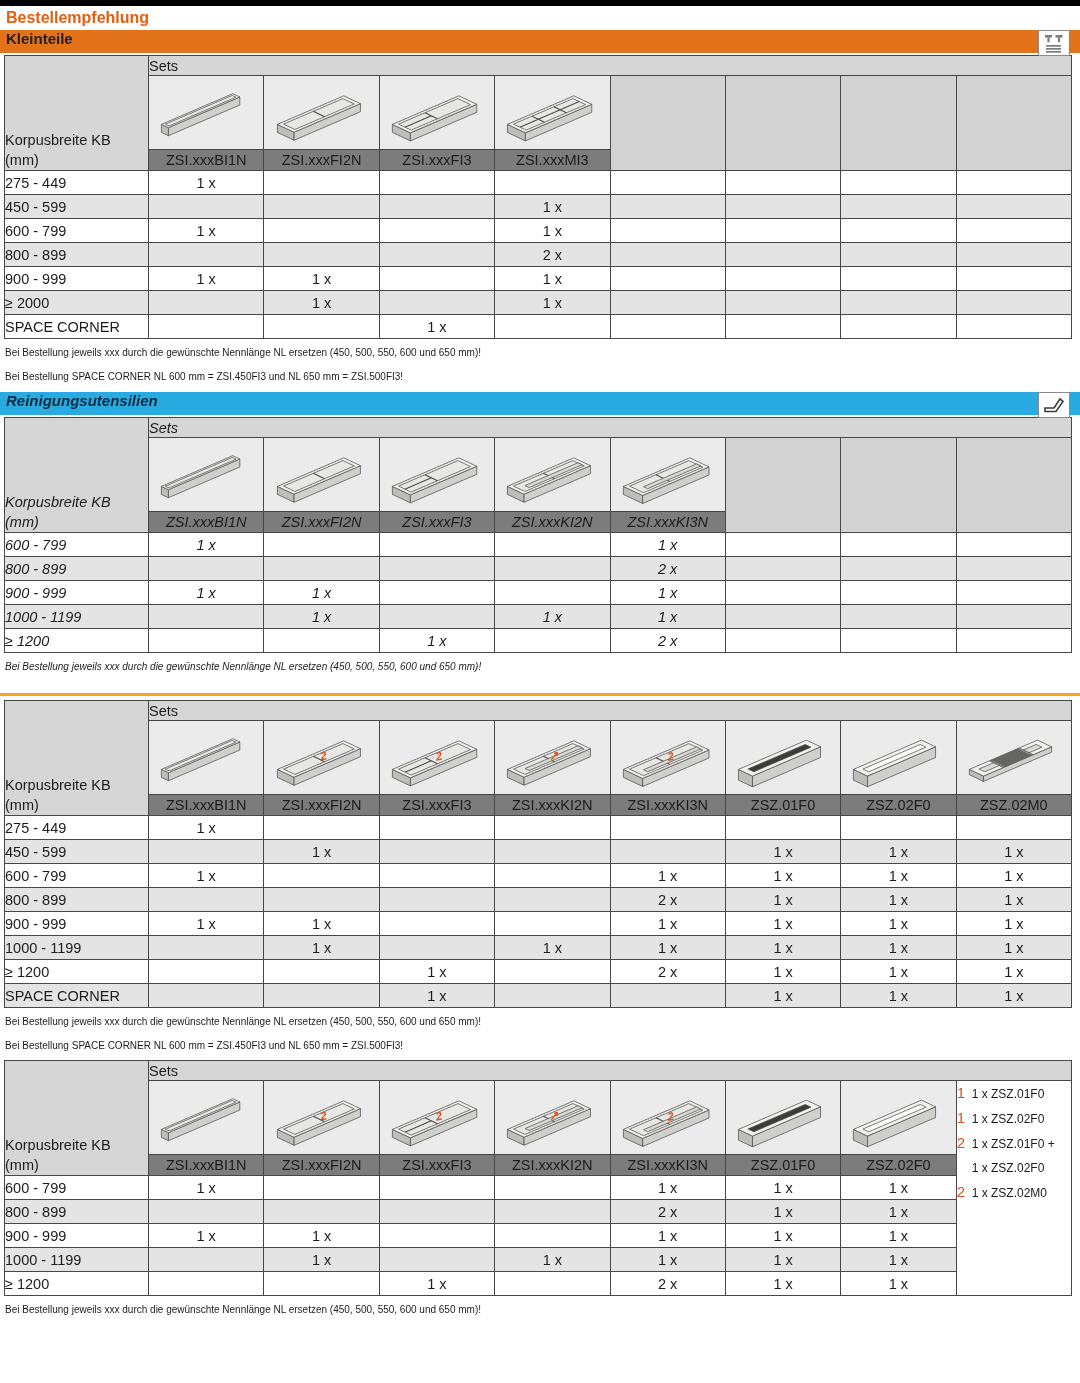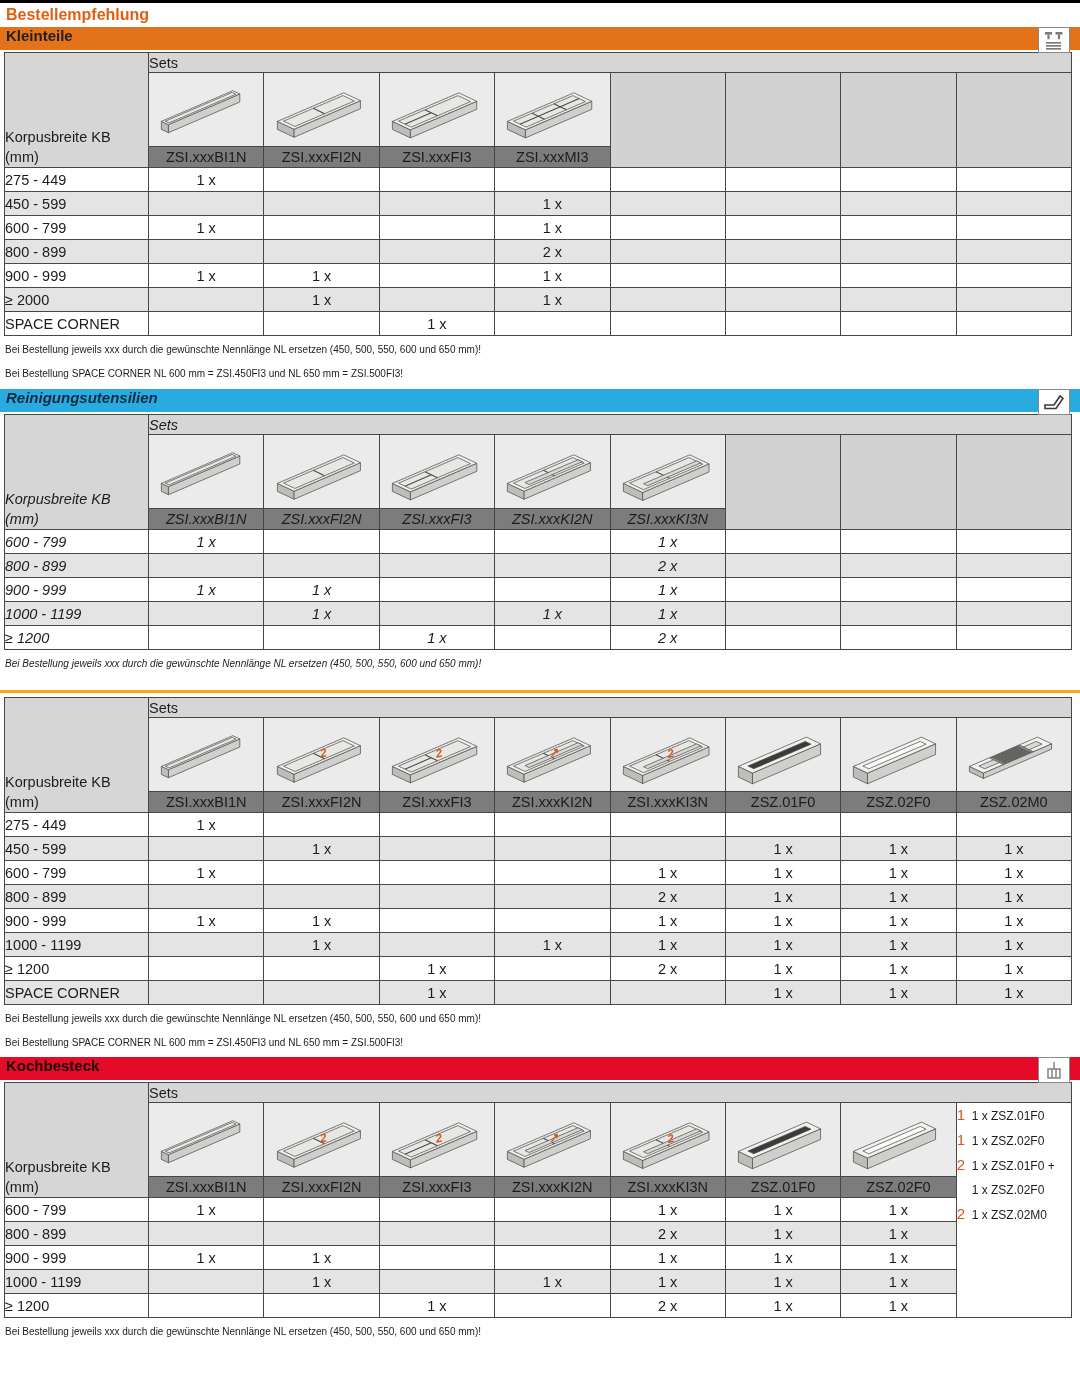--- a/index.html
+++ b/index.html
@@ -1,18 +1,18 @@
 <!DOCTYPE html>
 <html><head>
 <meta charset="utf-8">
 <title>Bestellempfehlung</title>
 <style>
   html,body{margin:0;padding:0;background:#fff;}
   body{width:1080px;font-family:"Liberation Sans",sans-serif;color:#1c1c1c;-webkit-font-smoothing:antialiased;}
-  .page{width:1080px;min-height:1383px;border-top:3px solid #000000;box-sizing:border-box;background:#fff;}
+  .page{width:1080px;min-height:1383px;border-top:6px solid #000000;box-sizing:border-box;background:#fff;}
   .page-title{color:#e35e10;font-size:16px;font-weight:700;padding:3px 0 3px 6px;line-height:18px;}
   .sec{position:relative;}
   .orange-line{height:3px;background:#f9a81c;margin:16px 0 4px 0;}
   .bar{height:23px;position:relative;display:flex;}
   .bar-title{font-size:15px;font-weight:700;padding-left:6px;}
   .icon-box{position:absolute;right:10px;top:0;width:32px;height:26px;background:#fff;border:1px solid #8a8a8a;box-sizing:border-box;display:flex;align-items:center;justify-content:center;z-index:2;}
   table.sec-table{border-collapse:collapse;table-layout:fixed;width:1068px;margin:2px 4px 0 4px;}
   table.sec-table td{border:1px solid #474747;padding:0;font-size:14.5px;color:#1c1c1c;overflow:hidden;}
   td.korpus-cell{background:#d6d6d6;vertical-align:bottom;padding:0 0 3px 5px;font-size:15px;line-height:20px;}
   td.sets-cell{background:#d6d6d6;font-size:15px;padding:1px 0 1px 5px;height:19px;}
@@ -550,33 +550,20 @@
               <td class="qty">1 x</td>
               <td class="qty">1 x</td>
               <td class="qty">1 x</td>
             </tr>
           </tbody>
         </table>
         <p class="note">Bei Bestellung jeweils xxx durch die gewünschte Nennlänge NL ersetzen (450, 500, 550, 600 und 650 mm)!</p>
         <p class="note">Bei Bestellung SPACE CORNER NL 600 mm = ZSI.450FI3 und NL 650 mm = ZSI.500FI3!</p>
       </section>
       <section class="sec sec-gap-s">
-        <div class="bar" style="background: rgb(227, 11, 40);">
-          <span class="bar-title" style="color: rgb(26, 10, 10);">Kochbesteck</span>
-          <span class="icon-box">
-            <svg width="24" height="21" viewBox="0 0 24 21">
-              <g stroke="#7b7b78" fill="none" stroke-width="1.4">
-                <rect x="6" y="9" width="12" height="9"></rect>
-                <line x1="10" y1="9" x2="10" y2="18"></line>
-                <line x1="14" y1="9" x2="14" y2="18"></line>
-                <line x1="12" y1="2" x2="12" y2="9"></line>
-              </g>
-            </svg>
-          </span>
-        </div>
         <table class="sec-table">
           <colgroup>
             <col style="width: 144px;">
             <col>
             <col>
             <col>
             <col>
             <col>
             <col>
             <col>

